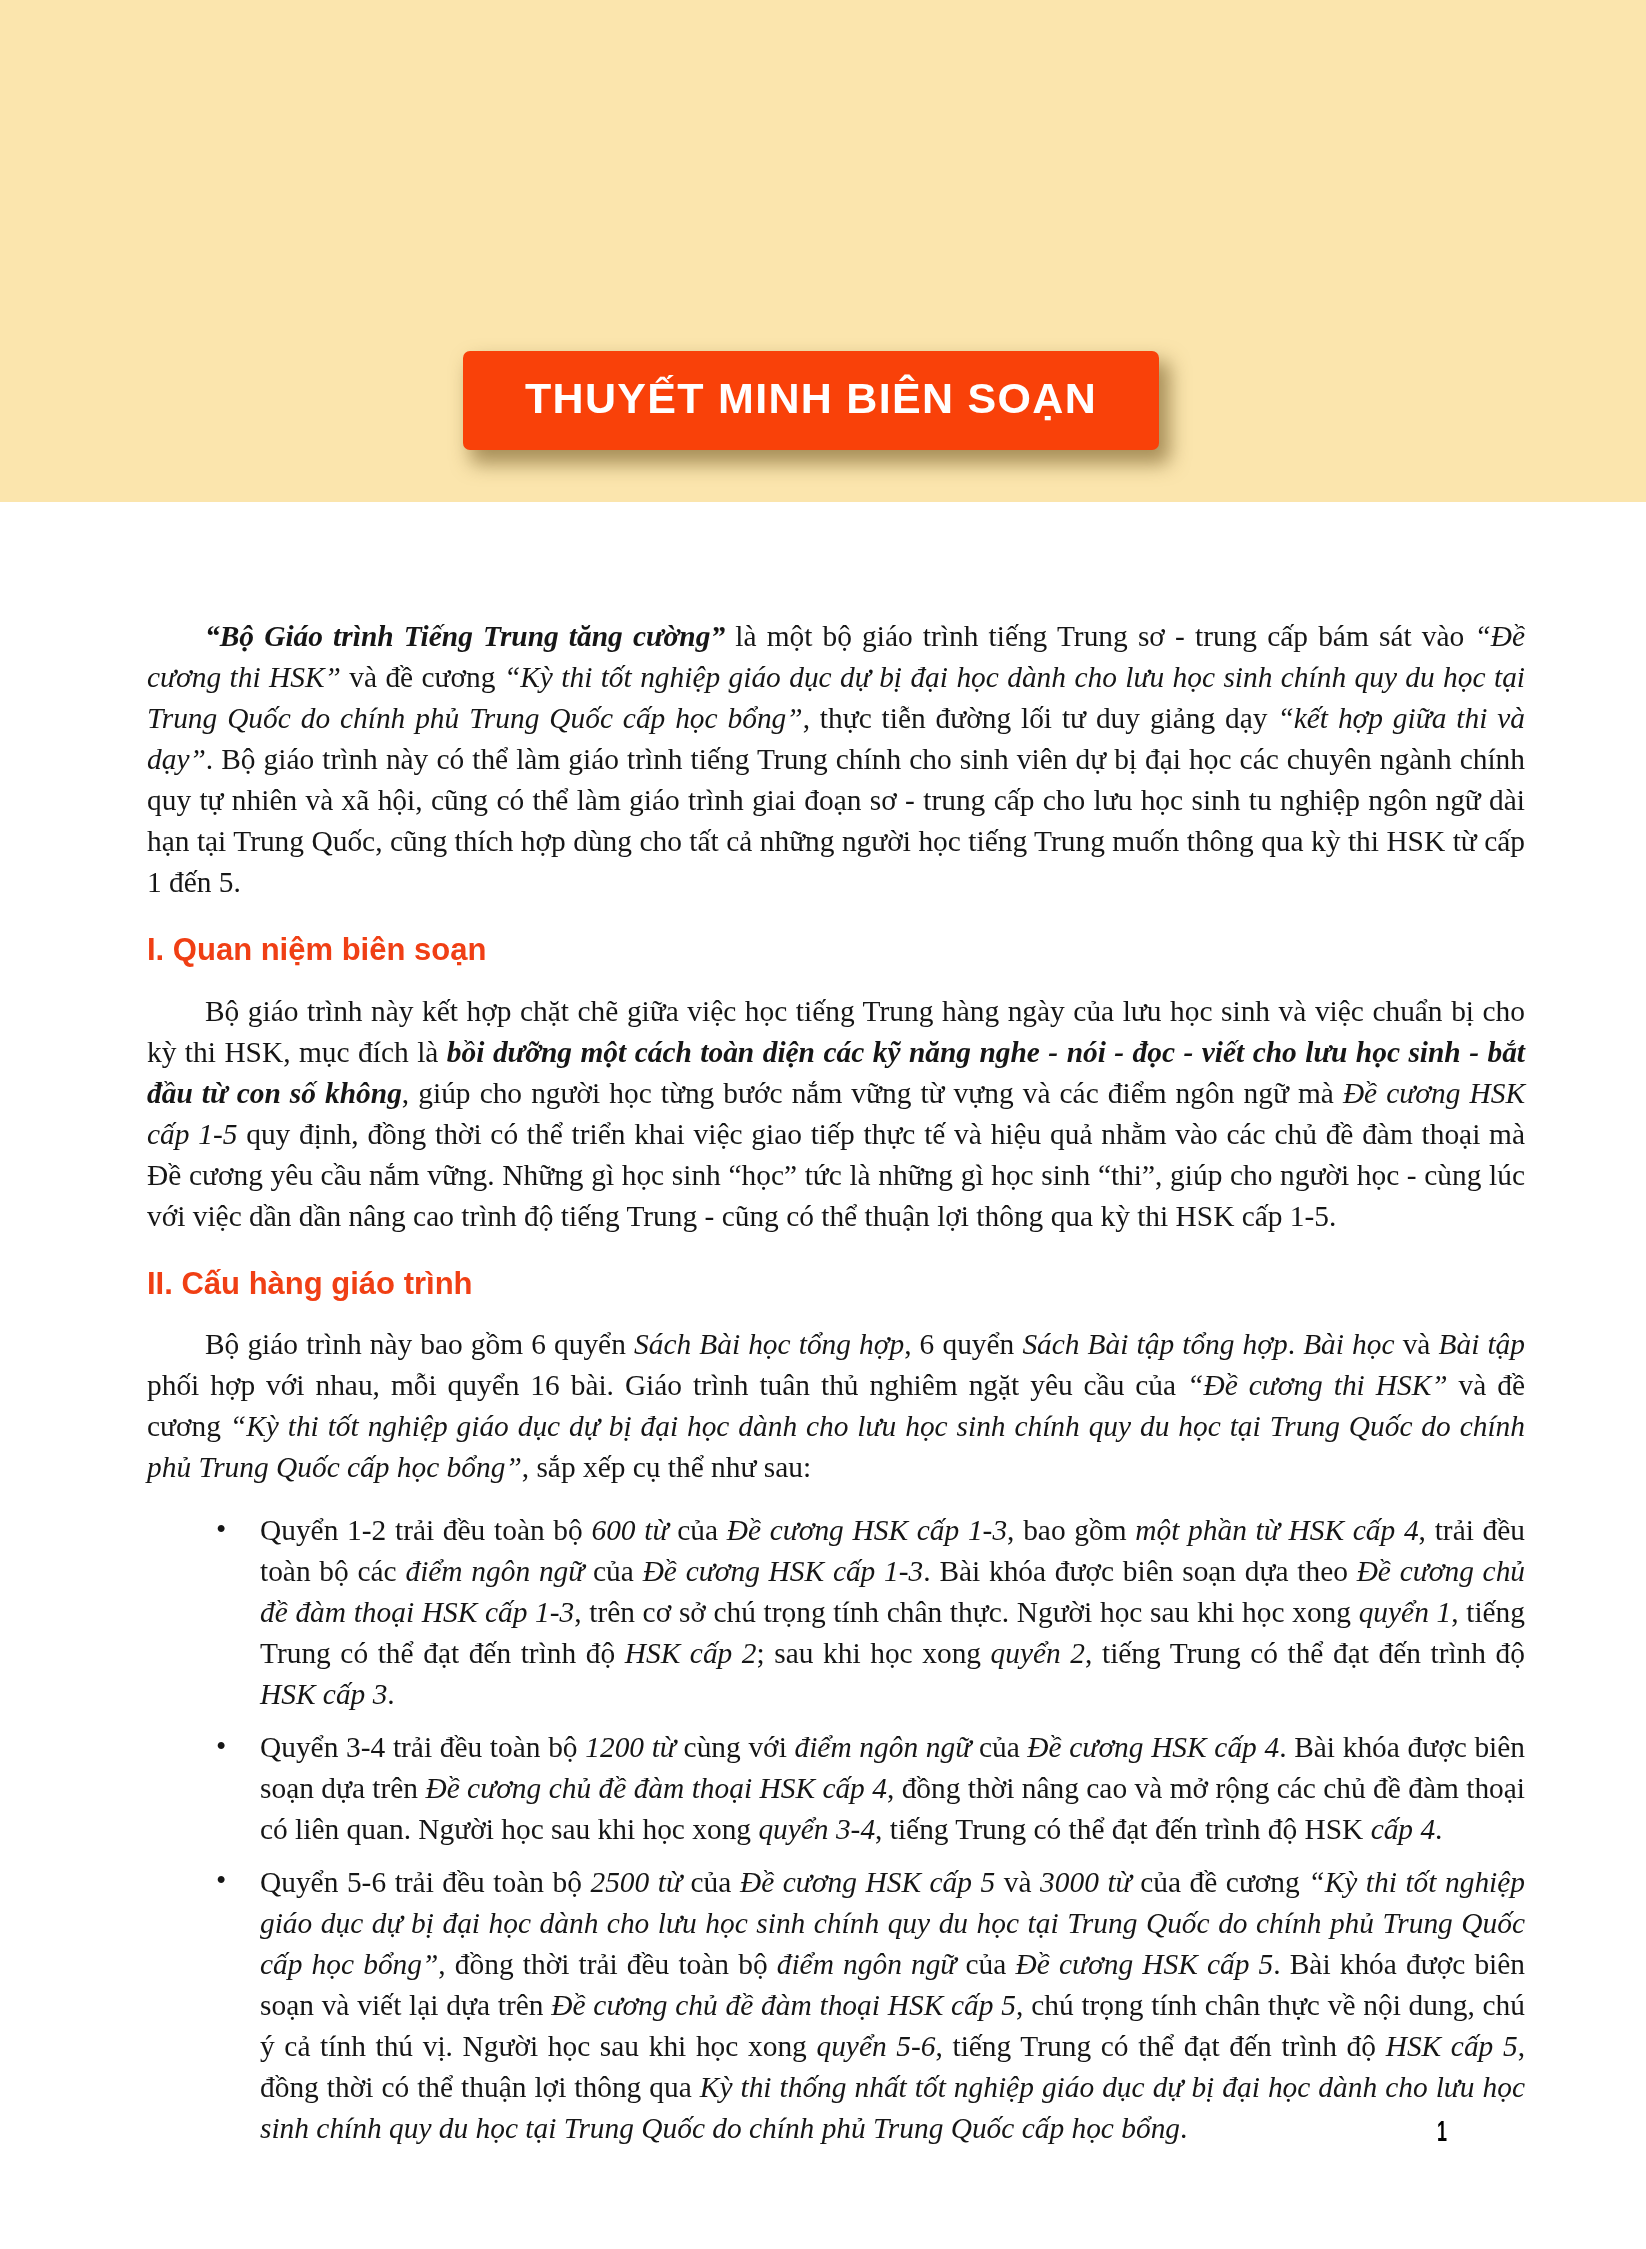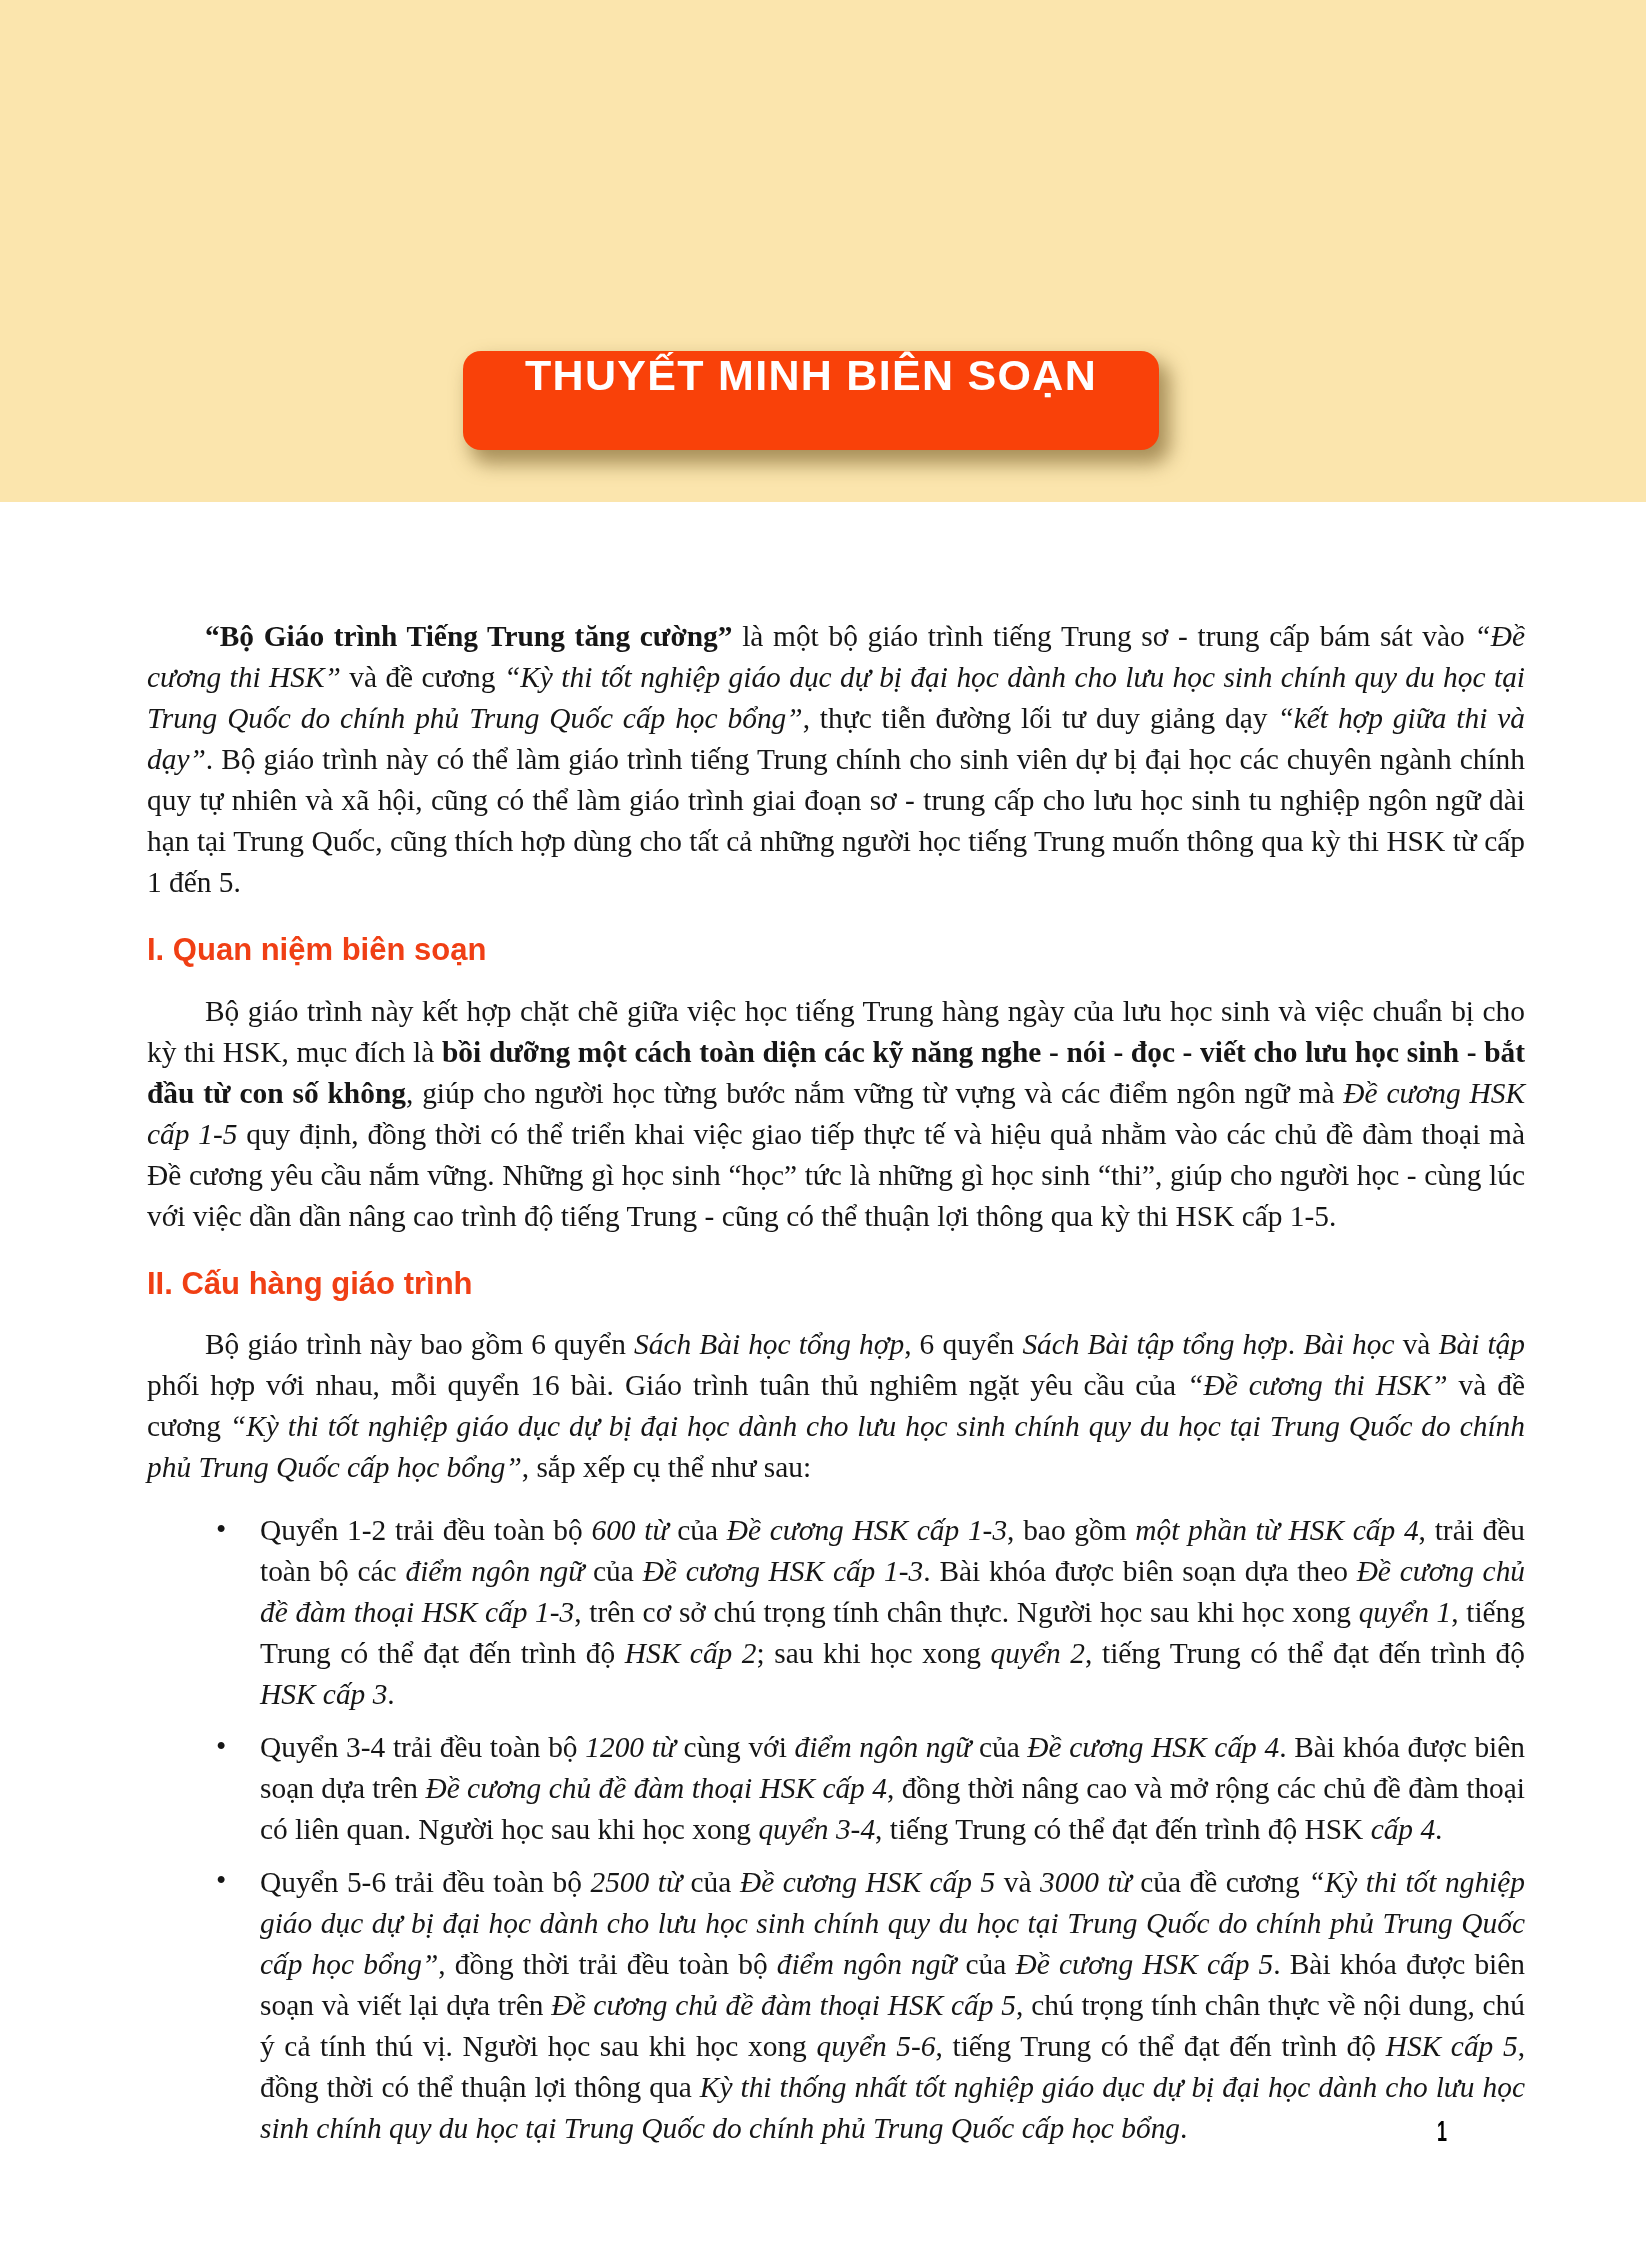--- a/index.html
+++ b/index.html
@@ -28,24 +28,24 @@
     height:502px;
     background:var(--band);
   }
   .title-box{
     position:absolute;
     left:463px;
     top:351px;
     width:696px;
     height:99px;
     background:var(--title_box);
-    border-radius:18px;
+    border-radius:7px;
     box-shadow:9.2px 11.8px 19.6px 1.3px rgba(118,92,38,0.62);
     display:flex;
-    align-items:flex-start;
+    align-items:center;
     justify-content:center;
   }
   .title-box .title-text{
     font-family:"Liberation Sans","DejaVu Sans",sans-serif;
     font-weight:bold;
     font-size:43px;
     letter-spacing:1.3px;
     color:#FFFFFF;
     white-space:nowrap;
     padding-bottom:3.9px;
@@ -85,21 +85,21 @@
   ul.book-list .bullet-dot{
     position:absolute;
     left:0;
     top:-1.3px;
     font-size:29.4px;
     line-height:41px;
   }
   .r-n{font-style:normal;font-weight:normal;}
   .r-i{font-style:italic;}
   .r-b{font-weight:normal;}
-  .r-bi{font-weight:bold;}
+  .r-bi{font-weight:bold;font-style:italic;}
   .page-number{
     position:absolute;
     left:1437px;
     top:2115px;
     font-family:"Liberation Sans","DejaVu Sans",sans-serif;
     font-weight:bold;
     font-size:29px;
     color:#000;
     transform:scaleX(0.62);
     transform-origin:left top;

